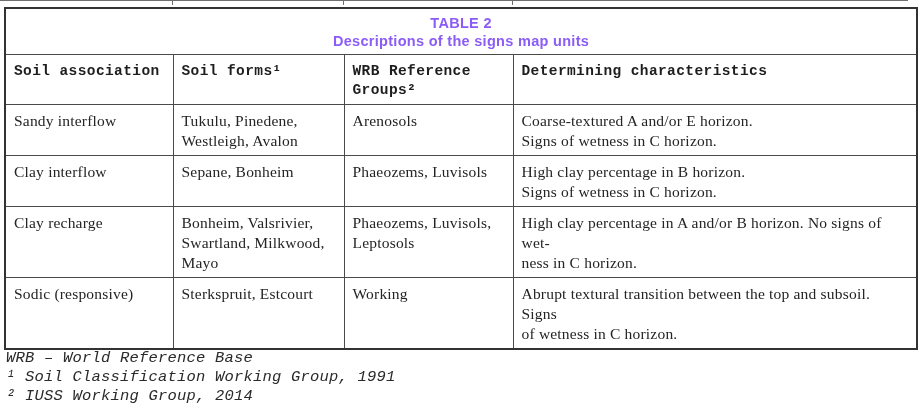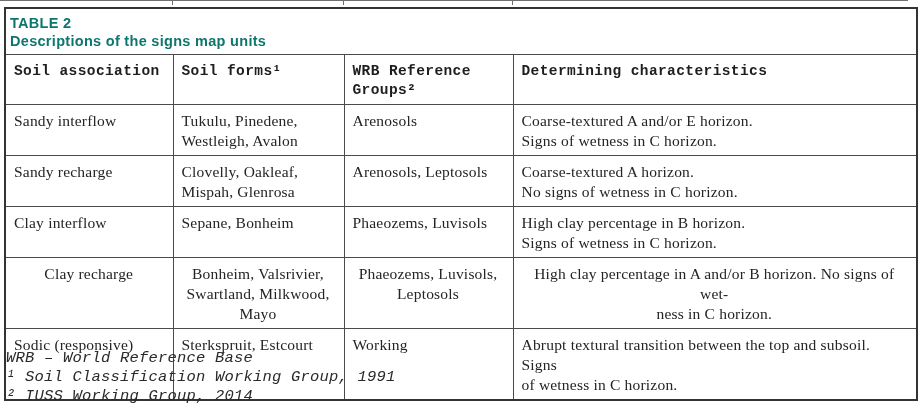--- a/index.html
+++ b/index.html
@@ -38,28 +38,28 @@
     table-layout: fixed;
     color: #242424;
   }
   table.soil-table, table.soil-table td, table.soil-table th {
     border: 1px solid #4a4a4a;
   }
   table.soil-table {
     border: 2px solid #333333;
   }
   .title-cell {
-    text-align: left;
+    text-align: center;
     font-family: "Liberation Sans", sans-serif;
     font-weight: bold;
     font-size: 14.5px;
     line-height: 18px;
     padding: 5px 4px 4px 4px;
     letter-spacing: 0.3px;
-    color: #0f766e;
+    color: #8b5cf6;
   }
   th.col-header {
     font-family: Liberation Mono, monospace;
     font-weight: bold;
     font-size: 14.5px;
     line-height: 19px;
     text-align: left;
     vertical-align: top;
     padding: 7px 8px 4px 8px;
     letter-spacing: 0.4px;
@@ -76,21 +76,21 @@
     text-align: left;
     padding: 6px 9px 4px 8px;
     white-space: pre-line;
     box-sizing: border-box;
     letter-spacing: 0.2px;
     margin-left: 9px;
   }
   tr.r0 td { height: 46px; }
   tr.r1 td { height: 45px; }
   tr.r2 td { height: 45px; }
-  tr.r3 td { height: 62px; text-align: center; }
+  tr.r3 td { height: 62px; }
   tr.r4 td { height: 48px; }
 
   .footnotes {
     position: absolute;
     top: 349px; left: 6px;
     font-family: Liberation Mono, monospace;
     font-style: italic;
     font-size: 15.5px;
     line-height: 19px;
     color: #2a2a2a;
@@ -131,28 +131,20 @@
     </thead>
     <tbody>
       <tr class="r0">
         <td class="body-cell">Sandy interflow</td>
         <td class="body-cell">Tukulu, Pinedene,
 Westleigh, Avalon</td>
         <td class="body-cell">Arenosols</td>
         <td class="body-cell">Coarse-textured A and/or E horizon.
 Signs of wetness in C horizon.</td>
       </tr>
-      <tr class="r1">
-        <td class="body-cell">Sandy recharge</td>
-        <td class="body-cell">Clovelly, Oakleaf,
-Mispah, Glenrosa</td>
-        <td class="body-cell">Arenosols, Leptosols</td>
-        <td class="body-cell">Coarse-textured A horizon.
-No signs of wetness in C horizon.</td>
-      </tr>
       <tr class="r2">
         <td class="body-cell">Clay interflow</td>
         <td class="body-cell">Sepane, Bonheim</td>
         <td class="body-cell">Phaeozems, Luvisols</td>
         <td class="body-cell">High clay percentage in B horizon.
 Signs of wetness in C horizon.</td>
       </tr>
       <tr class="r3">
         <td class="body-cell">Clay recharge</td>
         <td class="body-cell">Bonheim, Valsrivier,

